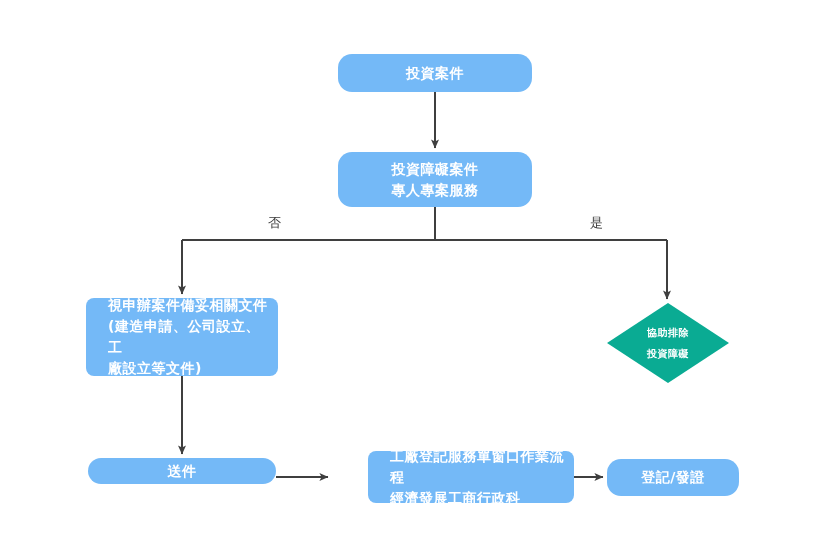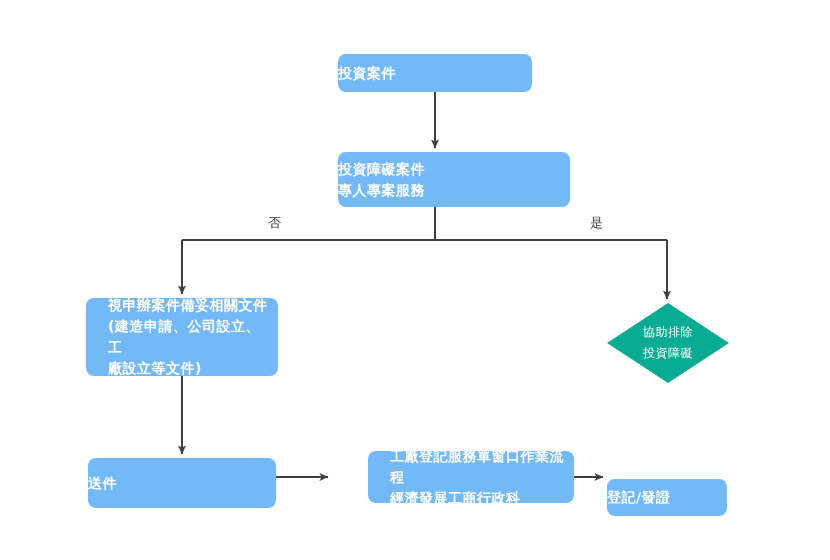--- a/index.html
+++ b/index.html
@@ -36,21 +36,23 @@
     font-size: 14px;
     line-height: 21px;
     letter-spacing: 0.5px;
     white-space: pre-line;
   }
   .node.proc {
     background: #74b9f7;
     border-radius: 8px;
   }
   .node.center-text {
+    justify-content: center;
     text-align: center;
+    border-radius: 14px;
   }
   .node.left-text {
     justify-content: flex-start;
     text-align: left;
     padding-left: 22px;
     padding-right: 10px;
   }
   .node.decision {
     background: transparent;
     justify-content: center;
@@ -64,42 +66,42 @@
     height: 100%;
     background: #0aab93;
     clip-path: polygon(50% 0%, 100% 50%, 50% 100%, 0% 50%);
   }
   .diamond-label {
     position: relative;
     z-index: 2;
     width: 100%;
     text-align: center;
     color: #ffffff;
-    font-weight: normal;
-    font-size: 12px;
+    font-weight: bold;
+    font-size: 10px;
     line-height: 21px;
     white-space: pre-line;
   }
   .edge-label {
     position: absolute;
     color: #3b3b3b;
     font-size: 13px;
     font-weight: normal;
     line-height: 16px;
     white-space: nowrap;
   }
 
   
   #node-invest-case      { left: 338px; top: 54px;  width: 194px; height: 38px; }
-  #node-barrier-case     { left: 338px; top: 152px; width: 232px; height: 55px; }
+  #node-barrier-case     { left: 338px; top: 152px; width: 194px; height: 55px; }
   #node-prepare-docs     { left: 86px;  top: 298px; width: 192px; height: 78px; }
   #node-assist-remove    { left: 607px; top: 303px; width: 122px; height: 80px; }
-  #node-submit           { left: 88px;  top: 458px; width: 188px; height: 50px; }
+  #node-submit           { left: 88px;  top: 458px; width: 188px; height: 26px; }
   #node-factory-reg      { left: 332px; top: 451px; width: 206px; height: 52px; margin-left: 36px; }
-  #node-register-issue   { left: 607px; top: 459px; width: 120px; height: 37px; margin-top: 20px; }
+  #node-register-issue   { left: 607px; top: 459px; width: 132px; height: 37px; }
 
   
   #label-no  { left: 268px; top: 215px; }
   #label-yes { left: 590px; top: 215px; }
 </style>
 </head>
 <body>
 
 <div id="flow-canvas">
 

